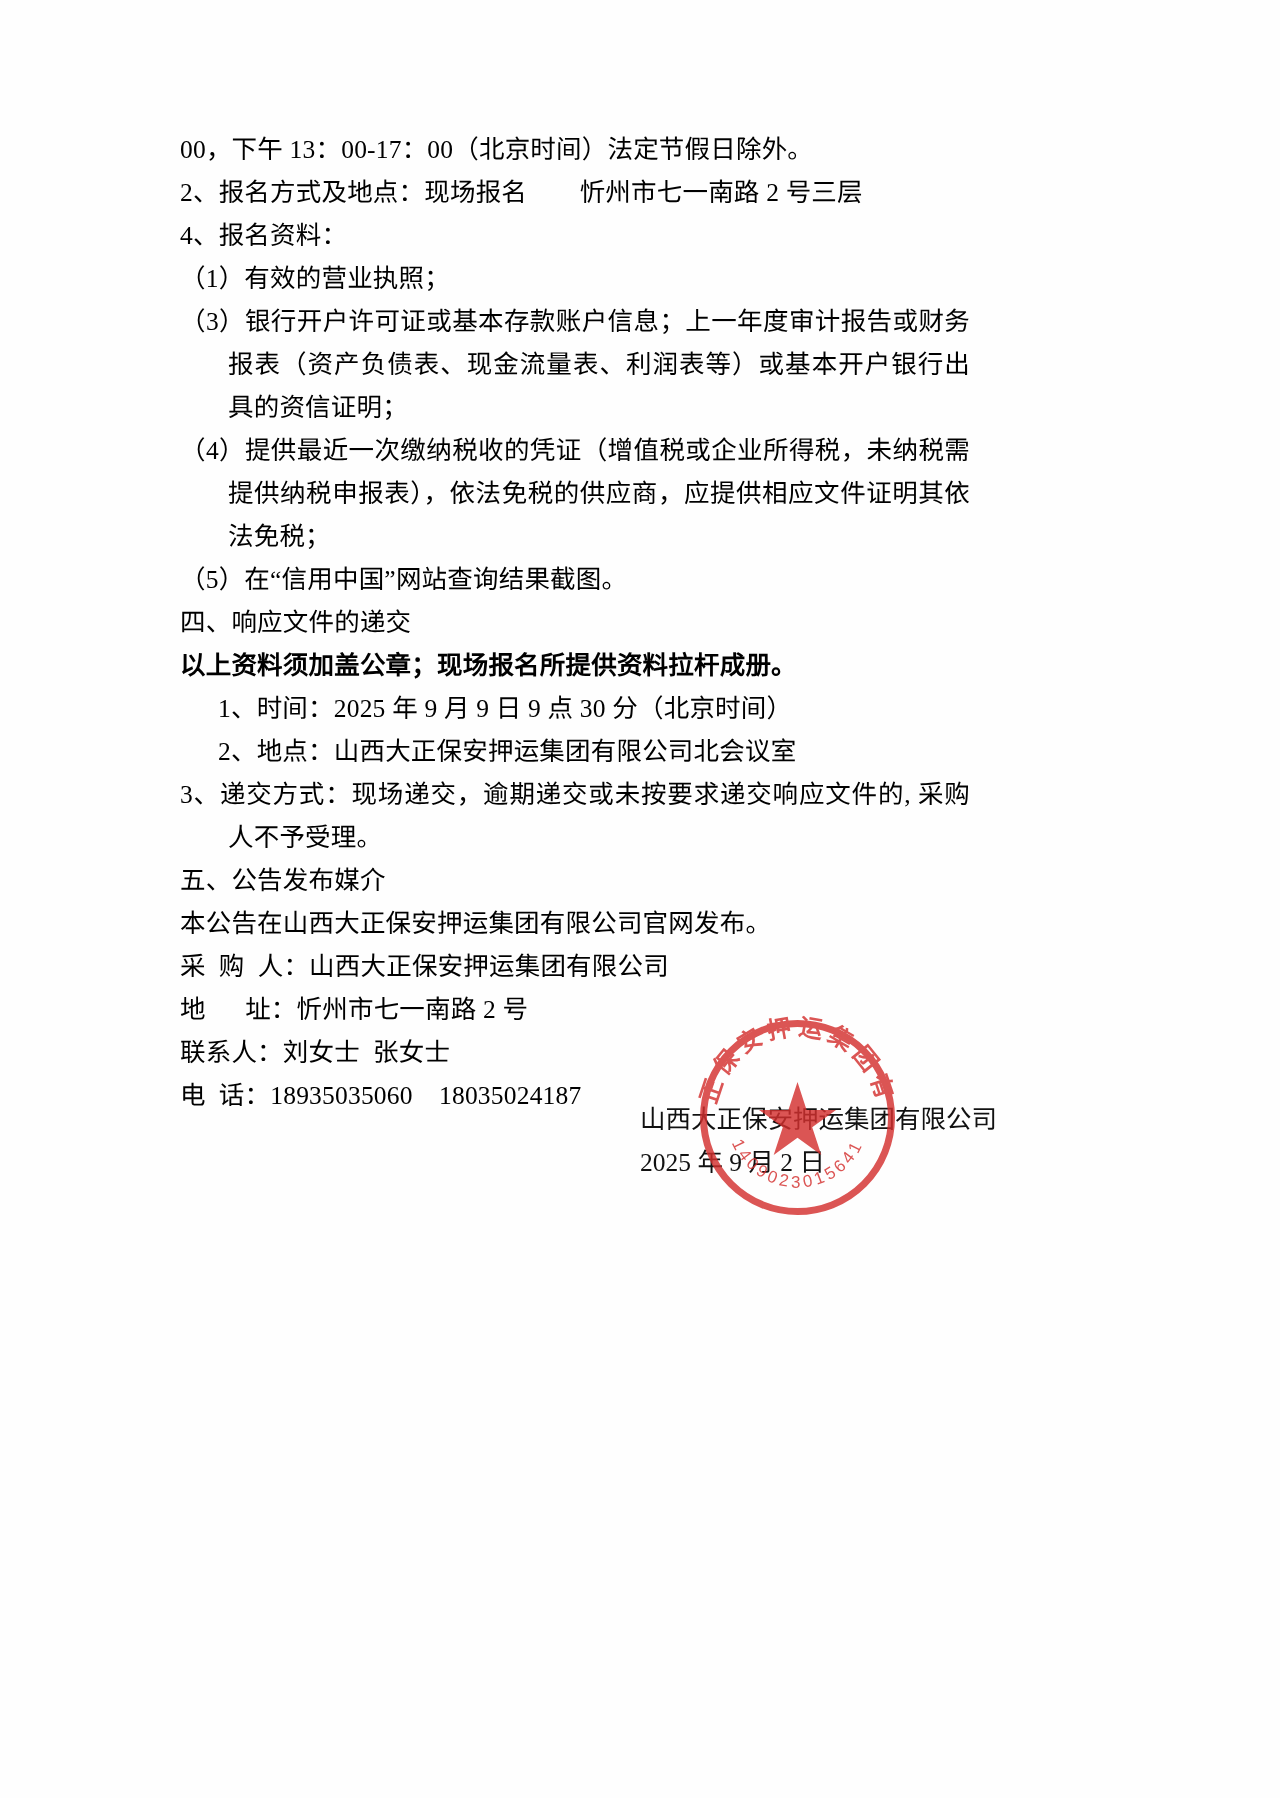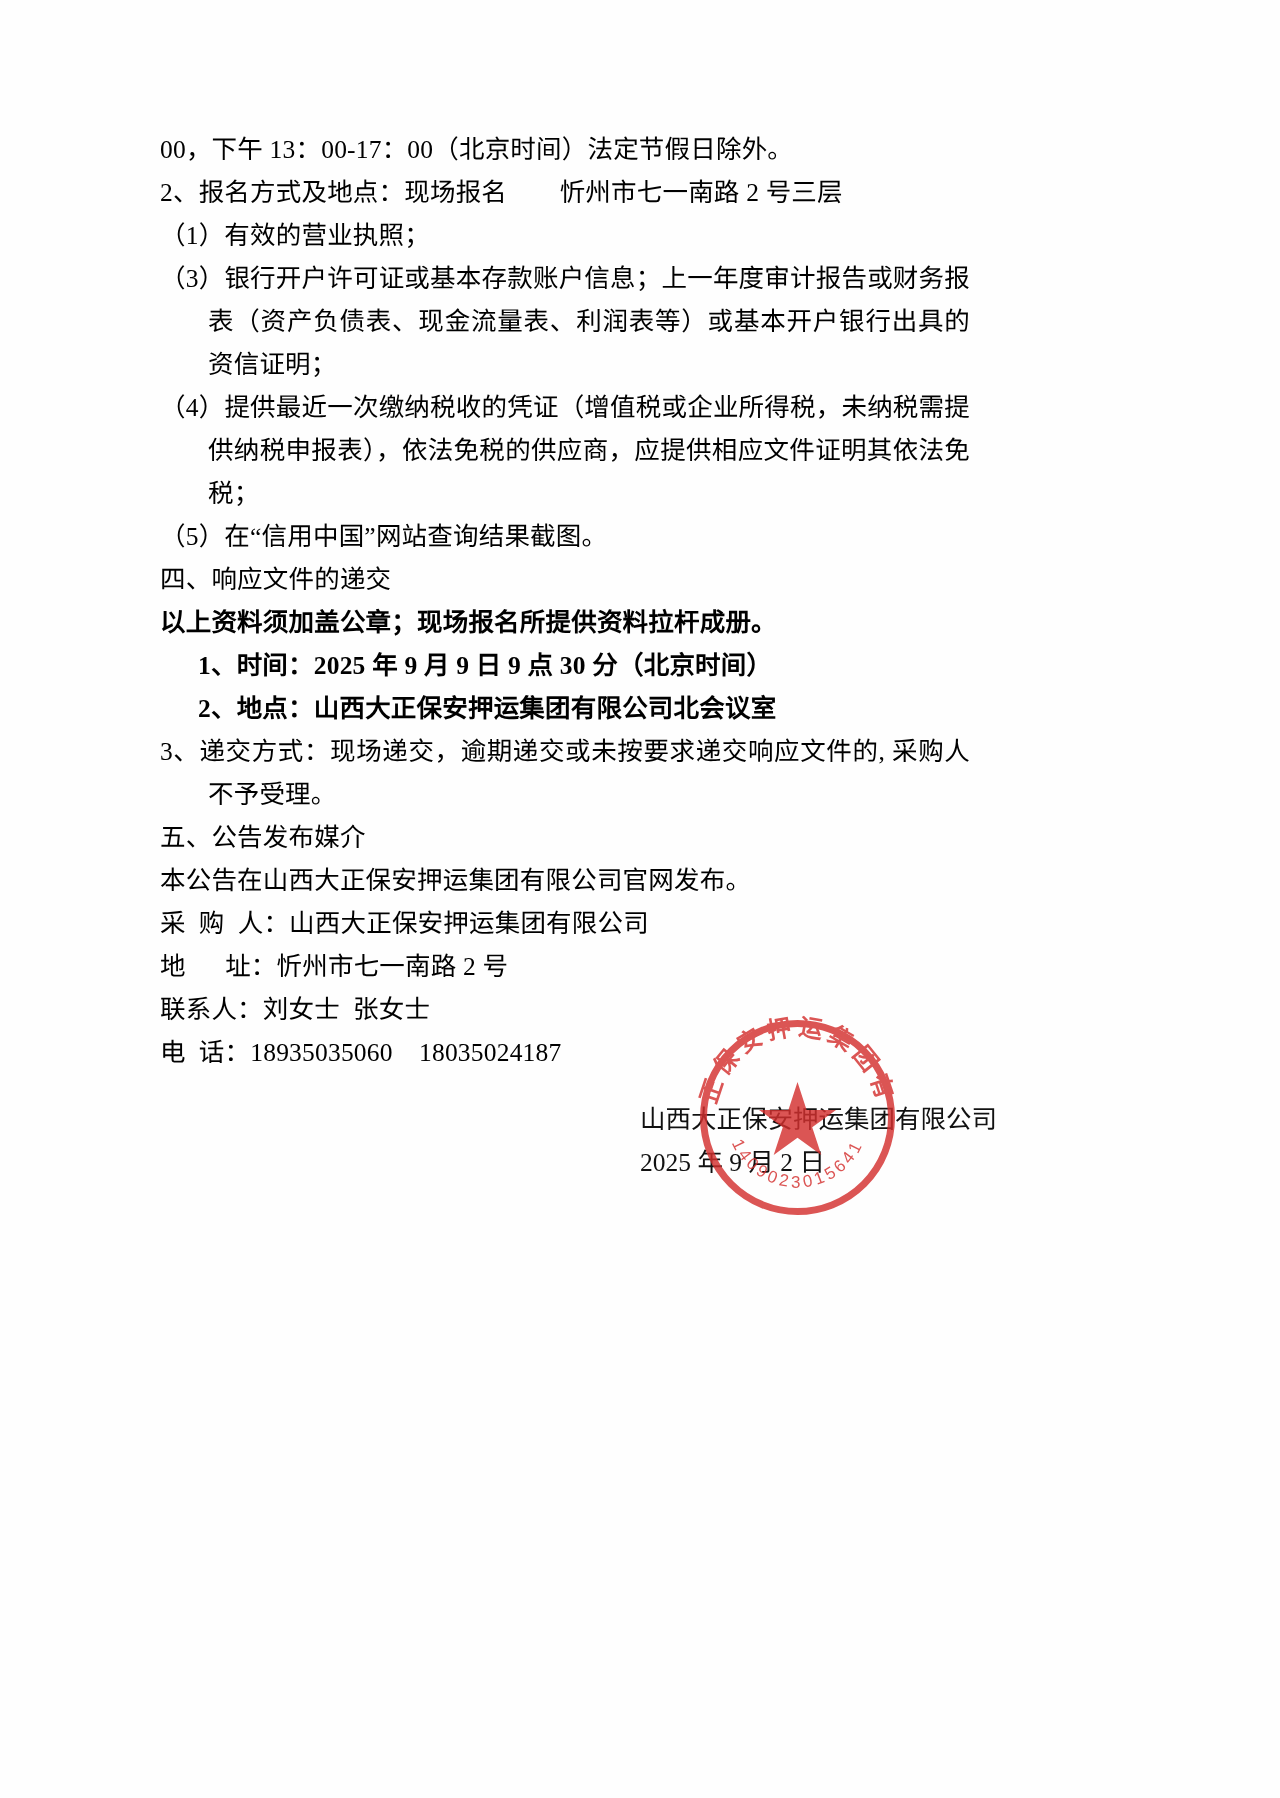--- a/index.html
+++ b/index.html
@@ -29,22 +29,23 @@
     top: 128px;
     width: 810px;
     font-size: 25.5px;
     line-height: 43px;
     letter-spacing: 0.2px;
     text-align: justify;
   }
   .line {
     white-space: pre-wrap;
     word-break: break-all;
+    margin-left: 20px;
   }
-  .indent-2 { padding-left: 38px; font-weight: bold; }
+  .indent-2 { padding-left: 38px; }
   .bold { font-weight: bold; }
   .hang {
     padding-left: 48px;
     text-indent: -48px;
   }
   .nohang {
     padding-left: 0;
   }
 
   
@@ -71,20 +72,21 @@
   .sig-line { white-space: nowrap; }
 </style>
 </head>
 <body>
 
 <div class="page">
 
   <div class="doc-body">
     <div class="line nohang">00，下午 13：00-17：00（北京时间）法定节假日除外。</div>
     <div class="line hang">2、报名方式及地点：现场报名        忻州市七一南路 2 号三层</div>
+    <div class="line hang">4、报名资料：</div>
     <div class="line hang">（1）有效的营业执照；</div>
     <div class="line hang">（3）银行开户许可证或基本存款账户信息；上一年度审计报告或财务报表（资产负债表、现金流量表、利润表等）或基本开户银行出具的资信证明；</div>
     <div class="line hang">（4）提供最近一次缴纳税收的凭证（增值税或企业所得税，未纳税需提供纳税申报表），依法免税的供应商，应提供相应文件证明其依法免税；</div>
     <div class="line hang">（5）在“信用中国”网站查询结果截图。</div>
     <div class="line hang">四、响应文件的递交</div>
     <div class="line hang bold">以上资料须加盖公章；现场报名所提供资料拉杆成册。</div>
     <div class="line indent-2">1、时间：2025 年 9 月 9 日 9 点 30 分（北京时间）</div>
     <div class="line indent-2">2、地点：山西大正保安押运集团有限公司北会议室</div>
     <div class="line hang">3、递交方式：现场递交，逾期递交或未按要求递交响应文件的, 采购人不予受理。</div>
     <div class="line hang">五、公告发布媒介</div>

